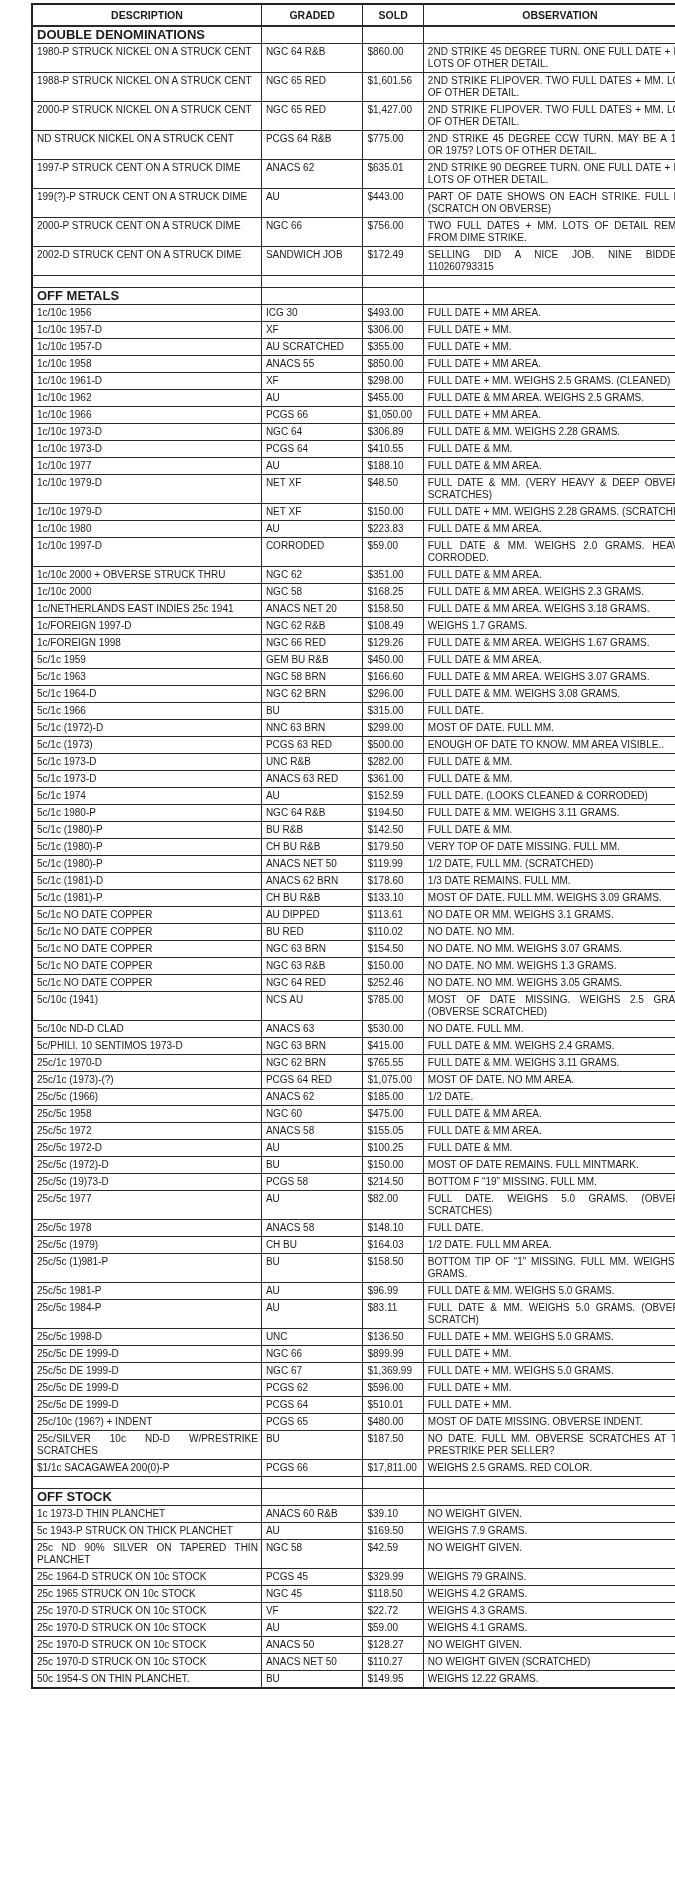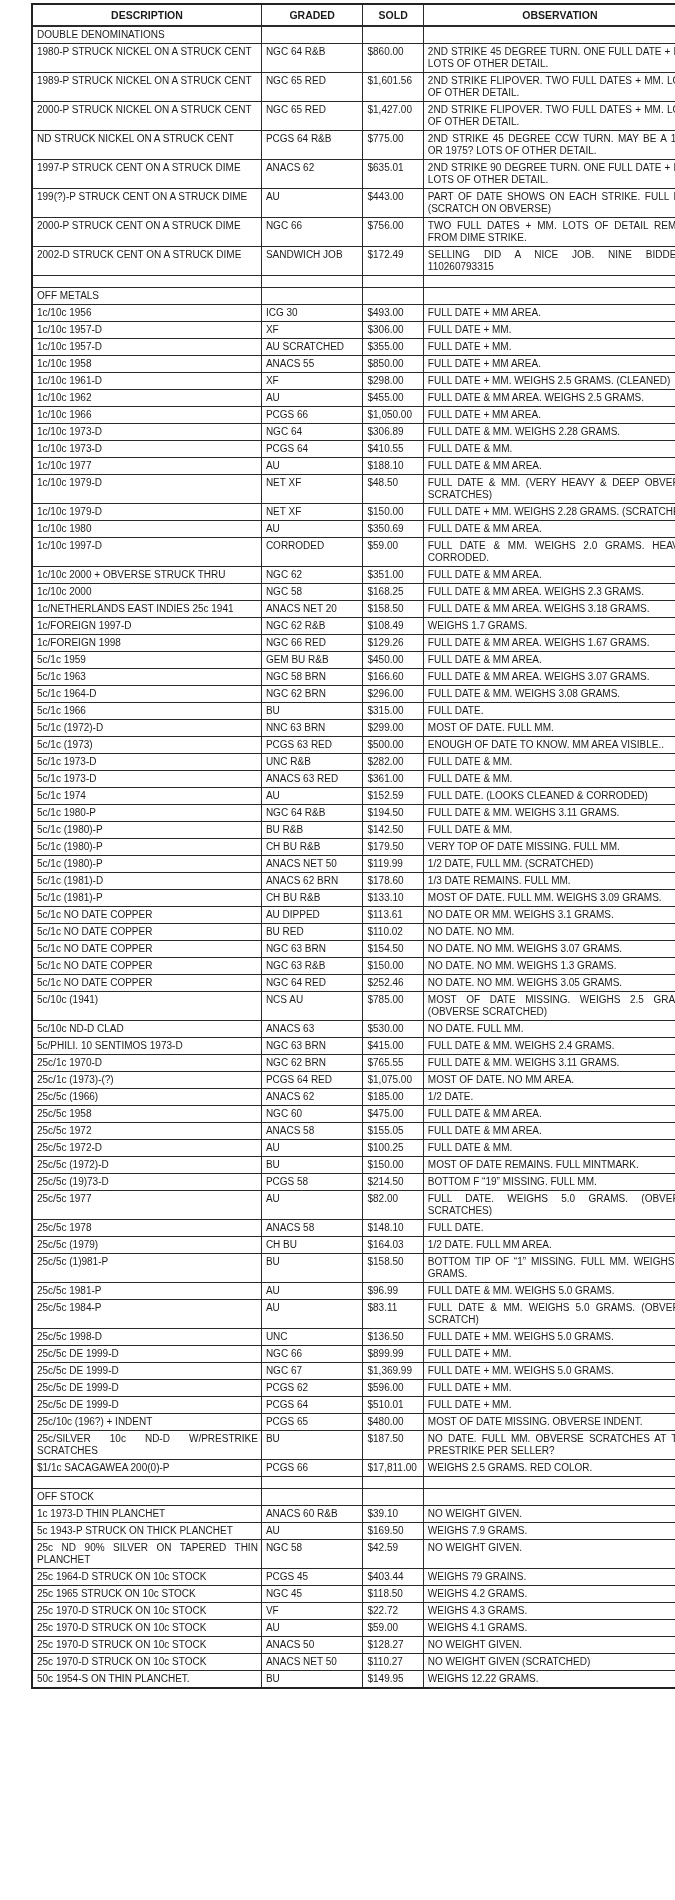--- a/index.html
+++ b/index.html
@@ -45,21 +45,21 @@
     font-size: 10.5px;
   }
   table.results { border: 2px solid #222222; margin-left: 28px; }
 
   td.desc, td.obs {
     text-align: justify;
     text-justify: inter-word;
   }
   td.graded, td.sold { text-align: left; white-space: nowrap; }
 
-  tr.section-row td { font-weight: normal; font-size: 10px; }
+  tr.section-row td { font-weight: bold; font-size: 13px; }
   tr.spacer td { height: 11px; padding: 0; }
 </style>
 </head>
 <body>
 
 <div class="sheet">
   <table class="results">
     <colgroup>
       <col class="c-desc">
         <col class="c-grade">
@@ -81,21 +81,21 @@
           <td></td>
           <td></td>
         </tr>
         <tr>
           <td class="desc">1980-P STRUCK NICKEL ON A STRUCK CENT</td>
           <td class="graded">NGC 64 R&amp;B</td>
           <td class="sold">$860.00</td>
           <td class="obs">2ND STRIKE 45 DEGREE TURN. ONE FULL DATE + MM. LOTS OF OTHER DETAIL.</td>
         </tr>
         <tr>
-          <td class="desc">1989-P STRUCK NICKEL ON A STRUCK CENT</td>
+          <td class="desc">1988-P STRUCK NICKEL ON A STRUCK CENT</td>
           <td class="graded">NGC 65 RED</td>
           <td class="sold">$1,601.56</td>
           <td class="obs">2ND STRIKE FLIPOVER. TWO FULL DATES + MM. LOTS OF OTHER DETAIL.</td>
         </tr>
         <tr>
           <td class="desc">2000-P STRUCK NICKEL ON A STRUCK CENT</td>
           <td class="graded">NGC 65 RED</td>
           <td class="sold">$1,427.00</td>
           <td class="obs">2ND STRIKE FLIPOVER. TWO FULL DATES + MM. LOTS OF OTHER DETAIL.</td>
         </tr>
@@ -209,21 +209,21 @@
         </tr>
         <tr>
           <td class="desc">1c/10c 1979-D</td>
           <td class="graded">NET XF</td>
           <td class="sold">$150.00</td>
           <td class="obs">FULL DATE + MM. WEIGHS 2.28 GRAMS. (SCRATCHED)</td>
         </tr>
         <tr>
           <td class="desc">1c/10c 1980</td>
           <td class="graded">AU</td>
-          <td class="sold">$350.69</td>
+          <td class="sold">$223.83</td>
           <td class="obs">FULL DATE &amp; MM AREA.</td>
         </tr>
         <tr>
           <td class="desc">1c/10c 1997-D</td>
           <td class="graded">CORRODED</td>
           <td class="sold">$59.00</td>
           <td class="obs">FULL DATE &amp; MM. WEIGHS 2.0 GRAMS. HEAVILY CORRODED.</td>
         </tr>
         <tr>
           <td class="desc">1c/10c 2000 + OBVERSE STRUCK THRU</td>
@@ -551,21 +551,21 @@
         </tr>
         <tr>
           <td class="desc">25c ND 90% SILVER ON TAPERED THIN PLANCHET</td>
           <td class="graded">NGC 58</td>
           <td class="sold">$42.59</td>
           <td class="obs">NO WEIGHT GIVEN.</td>
         </tr>
         <tr>
           <td class="desc">25c 1964-D STRUCK ON 10c STOCK</td>
           <td class="graded">PCGS 45</td>
-          <td class="sold">$403.44</td>
+          <td class="sold">$329.99</td>
           <td class="obs">WEIGHS 79 GRAINS.</td>
         </tr>
         <tr>
           <td class="desc">25c 1965 STRUCK ON 10c STOCK</td>
           <td class="graded">NGC 45</td>
           <td class="sold">$118.50</td>
           <td class="obs">WEIGHS 4.2 GRAMS.</td>
         </tr>
         <tr>
           <td class="desc">25c 1970-D STRUCK ON 10c STOCK</td>

